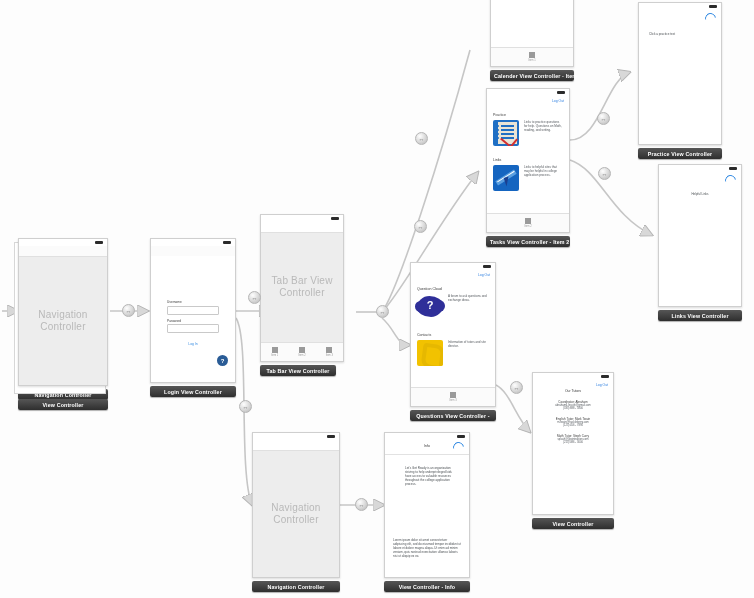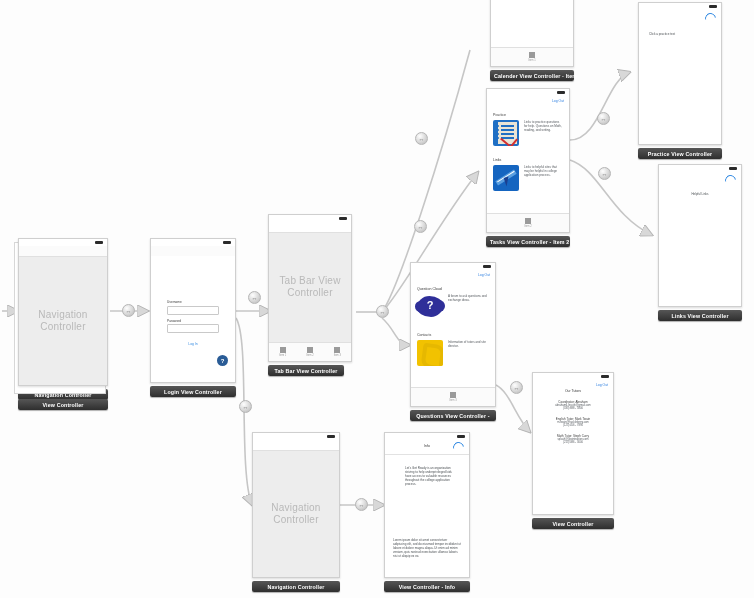--- a/index.html
+++ b/index.html
@@ -205,21 +205,21 @@
           <div class="field-label" style="margin-top:4px;">Password</div>
           <div class="textfield"></div>
           <div class="loginlink">Log In</div>
         </div>
         <div class="helpbtn">?</div>
       </div>
     </div>
     <div class="scene-title">Login View Controller</div>
   </div>
 
-  <div class="scene" style="left:268px; top:214px; width:76px;">
+  <div class="scene" style="left:260px; top:214px; width:76px;">
     <div class="phone" style="width:84px; height:148px;">
       <div class="statusbar">
           <span class="batt"></span>
         </div>
       <div class="navbar" style="background:#fff;"></div>
       <div class="body greyfill">
         <div class="ghost-label" style="top:42%;">Tab Bar View Controller</div>
         <div class="tabbar">
           <div class="tabitem">
             <span class="sq"></span>

